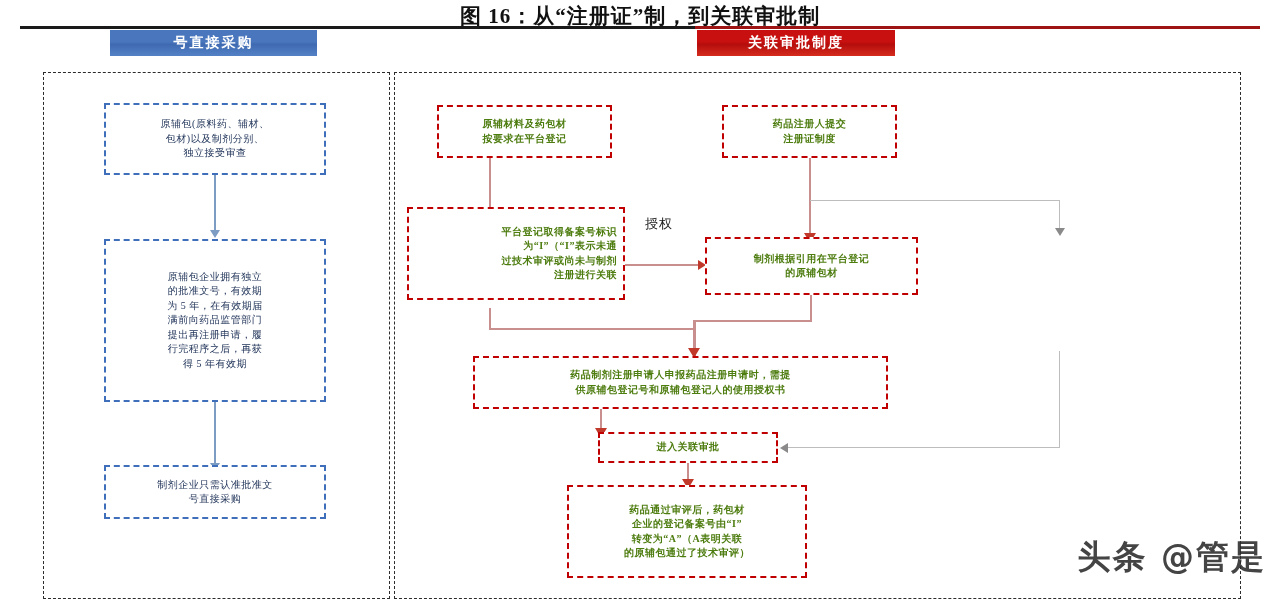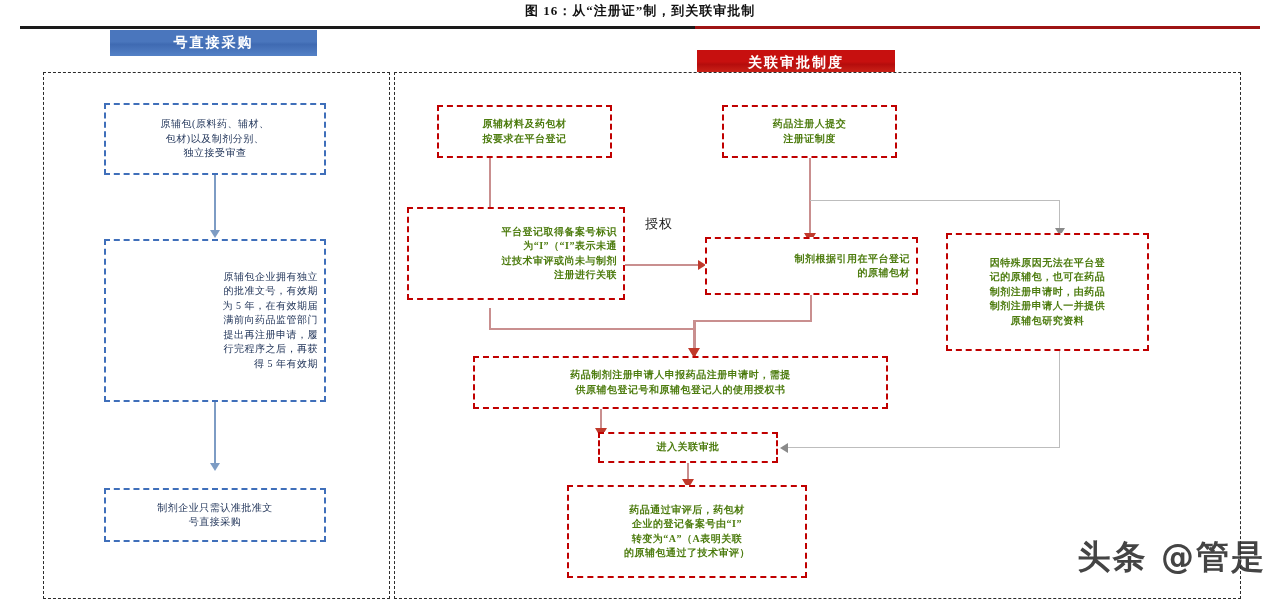--- a/index.html
+++ b/index.html
@@ -9,21 +9,21 @@
     background:#ffffff;
     font-family:"Liberation Serif","DejaVu Serif",serif;
     position:relative;overflow:hidden;
   }
   .page{position:absolute;inset:0;}
 
   
   .title{
     position:absolute;left:0;top:2px;width:1280px;
     text-align:center;
-    font-size:13px;font-weight:bold;color:#111;
+    font-size:21px;font-weight:bold;color:#111;
     letter-spacing:1px;
     font-family:"Liberation Serif","DejaVu Serif",serif;
   }
   .title-rule{
     position:absolute;left:20px;top:26px;width:1240px;height:3px;
     background:#1a1a1a;
   }
   .title-rule-red{
     position:absolute;left:695px;top:26px;width:565px;height:3px;
     background:#9e1414;
@@ -35,21 +35,20 @@
     text-align:center;color:#fff;font-weight:bold;font-size:14px;
     letter-spacing:2px;
   }
   .pill-blue{
     left:110px;top:30px;width:207px;
     background:linear-gradient(to bottom,#4a76bd 0%,#4a76bd 45%,#3f6ab2 55%,#5481c6 100%);
   }
   .pill-red{
     left:697px;top:30px;width:198px;
     background:linear-gradient(to bottom,#c7100f 0%,#c7100f 45%,#b50d0c 55%,#d52c1e 100%);
-    margin-top:20px;
   }
 
   
   .panel{
     position:absolute;
     border:1px dashed #2b2b2b;
     background:#fff;
   }
   .panel-left{left:43px;top:72px;width:345px;height:525px;}
   .panel-right{left:394px;top:72px;width:845px;height:525px;}
@@ -140,34 +139,34 @@
 
   <div class="node node-blue" style="left:104px;top:103px;width:222px;height:72px;">
       <span>原辅包(原料药、辅材、
 包材)以及制剂分别、
 独立接受审查</span>
     </div>
 
   <div class="ln-blue" style="left:214px;top:175px;width:1.6px;height:57px;"></div>
   <div class="arrow arrow-down-blue" style="left:210px;top:230px;"></div>
 
-  <div class="node node-blue" style="left:104px;top:239px;width:222px;height:163px;text-align:right;">
+  <div class="node node-blue" style="left:104px;top:239px;width:222px;height:163px;">
       <span>原辅包企业拥有独立
 的批准文号，有效期
 为 5 年，在有效期届
 满前向药品监管部门
 提出再注册申请，履
 行完程序之后，再获
 得 5 年有效期</span>
     </div>
 
   <div class="ln-blue" style="left:214px;top:402px;width:1.6px;height:63px;"></div>
   <div class="arrow arrow-down-blue" style="left:210px;top:463px;"></div>
 
-  <div class="node node-blue" style="left:104px;top:488px;width:222px;height:54px;">
+  <div class="node node-blue" style="left:104px;top:465px;width:222px;height:54px;">
       <span>制剂企业只需认准批准文
 号直接采购</span>
     </div>
 
   <div class="node node-red bold" style="left:437px;top:105px;width:175px;height:53px;">
       <span>原辅材料及药包材
 按要求在平台登记</span>
     </div>
 
   <div class="ln" style="left:489px;top:158px;width:2px;height:55px;"></div>
@@ -189,32 +188,25 @@
       <span>平台登记取得备案号标识
 为“I”（“I”表示未通
 过技术审评或尚未与制剂
 注册进行关联</span>
     </div>
 
   <div class="edge-label" style="left:645px;top:215px;">授权</div>
   <div class="ln" style="left:625px;top:264px;width:78px;height:1.6px;"></div>
   <div class="arrow arrow-right-red" style="left:698px;top:260px;"></div>
 
-  <div class="node node-red bold" style="left:705px;top:237px;width:213px;height:58px;text-align:right;">
+  <div class="node node-red bold" style="left:705px;top:237px;width:213px;height:58px;">
       <span>制剂根据引用在平台登记
 的原辅包材</span>
     </div>
 
-  <div class="node node-red bold" style="left:946px;top:233px;width:203px;height:118px;">
-      <span>因特殊原因无法在平台登
-记的原辅包，也可在药品
-制剂注册申请时，由药品
-制剂注册申请人一并提供
-原辅包研究资料</span>
-    </div>
 
   <div class="ln" style="left:489px;top:308px;width:2px;height:21px;"></div>
   <div class="ln" style="left:489px;top:328px;width:205px;height:2px;"></div>
 
   <div class="ln" style="left:810px;top:295px;width:2px;height:27px;"></div>
   <div class="ln" style="left:693px;top:320px;width:119px;height:2px;"></div>
   <div class="ln" style="left:693px;top:320px;width:2.6px;height:36px;"></div>
   <div class="arrow arrow-down-red" style="left:688px;top:348px;"></div>
 
   <div class="node node-red bold" style="left:473px;top:356px;width:415px;height:53px;">

